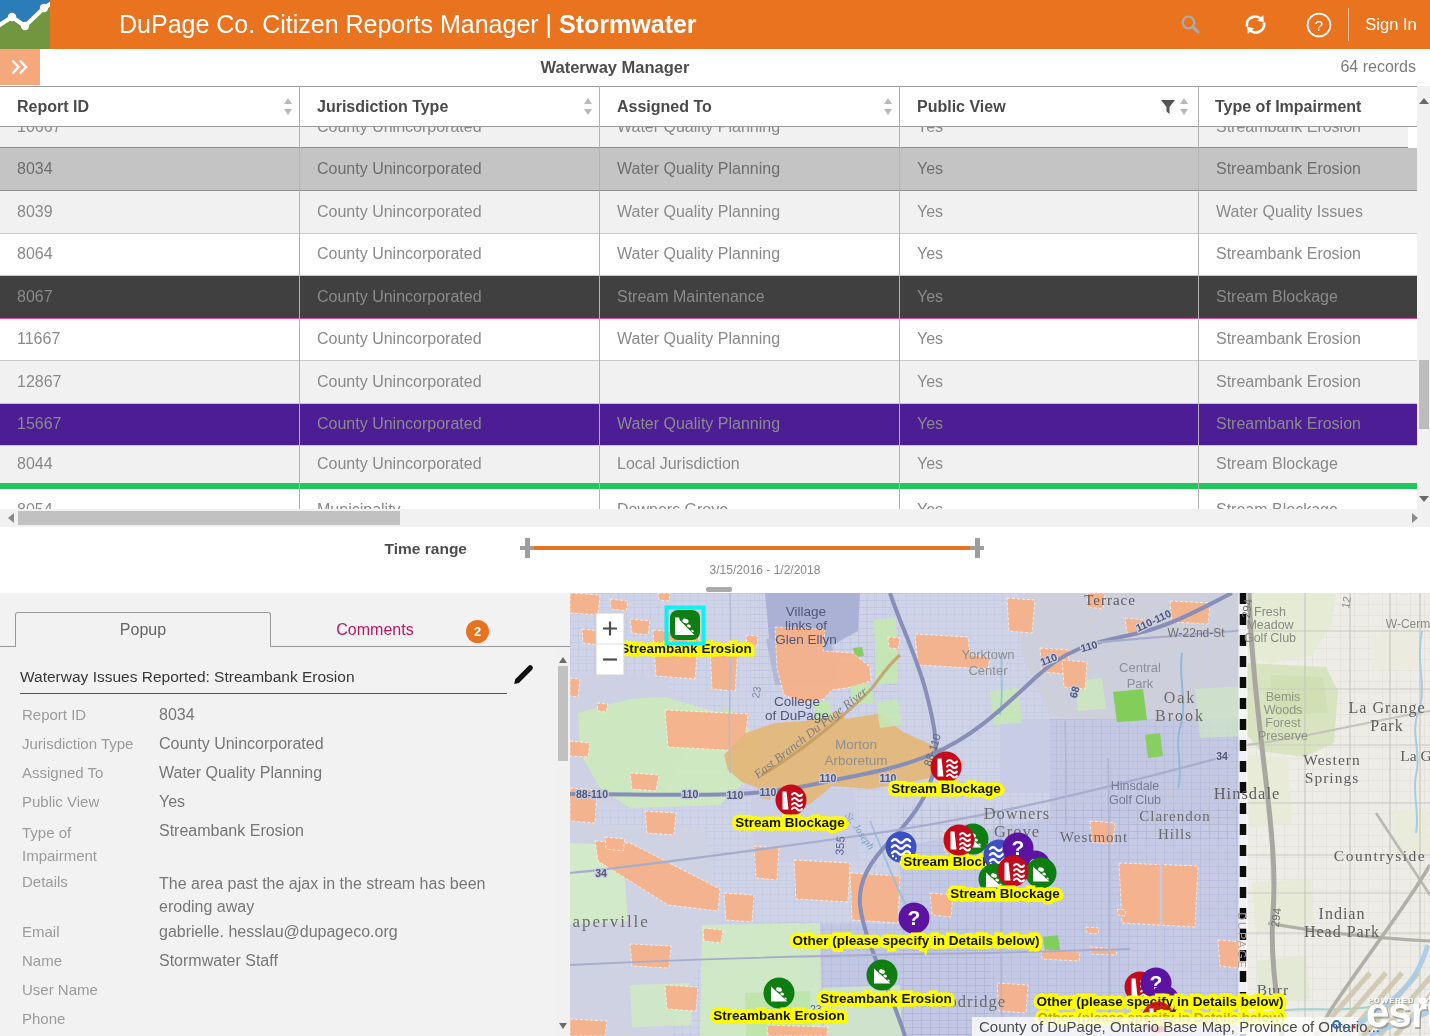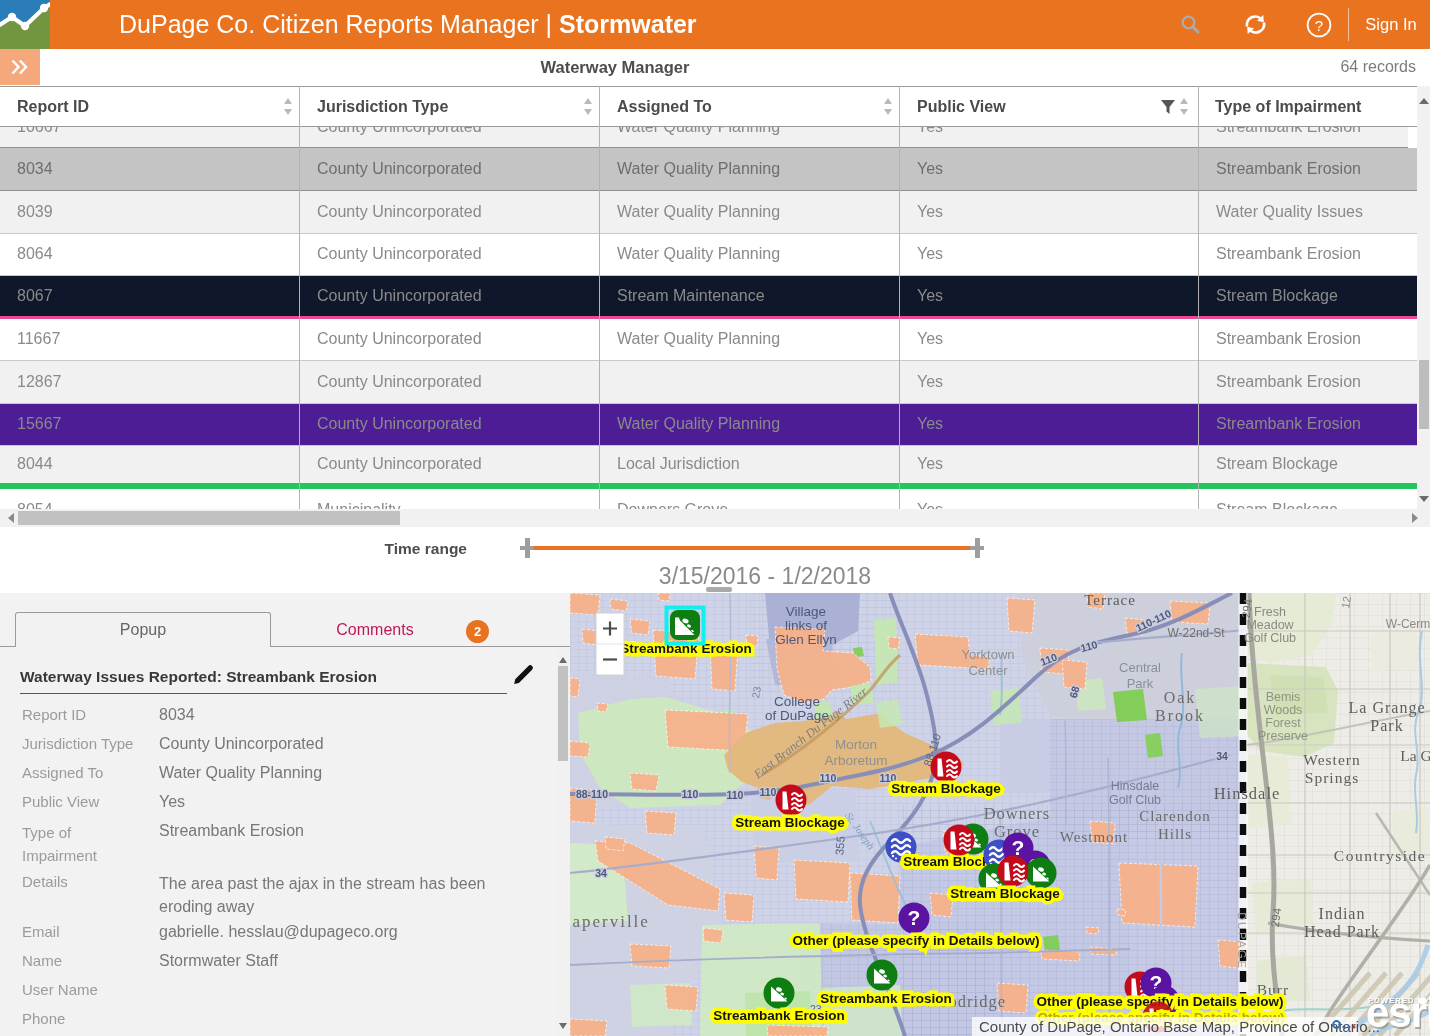--- a/index.html
+++ b/index.html
@@ -95,21 +95,21 @@
       <div class="cell" style="left:917px">Yes</div>
       <div class="cell" style="left:1216px">Water Quality Issues</div>
   </div>
   <div class="abs" style="left:0;top:106.5px;width:1430px;height:42.5px;background:#fff;border-bottom:1px solid #c8c8c8">
     <div class="cell" style="left:17px">8064</div>
       <div class="cell" style="left:317px">County Unincorporated</div>
       <div class="cell" style="left:617px">Water Quality Planning</div>
       <div class="cell" style="left:917px">Yes</div>
       <div class="cell" style="left:1216px">Streambank Erosion</div>
   </div>
-  <div class="abs" style="left:0;top:149px;width:1430px;height:42.5px;background:#0f172a;border-bottom:3px solid #ec4899">
+  <div class="abs" style="left:0;top:149px;width:1430px;height:42.5px;background:#404040;border-bottom:1px solid #ec4899">
     <div class="cell" style="left:17px">8067</div>
       <div class="cell" style="left:317px">County Unincorporated</div>
       <div class="cell" style="left:617px">Stream Maintenance</div>
       <div class="cell" style="left:917px">Yes</div>
       <div class="cell" style="left:1216px">Stream Blockage</div>
   </div>
   <div class="abs" style="left:0;top:191.5px;width:1430px;height:42.5px;background:#fff;border-bottom:1px solid #c8c8c8">
     <div class="cell" style="left:17px">11667</div>
       <div class="cell" style="left:317px">County Unincorporated</div>
       <div class="cell" style="left:617px">Water Quality Planning</div>
@@ -160,29 +160,29 @@
 <div class="abs" style="left:1419px;top:93px;width:0;height:0;border:5px solid transparent;border-bottom:6px solid #6b6b6b"></div>
 <div class="abs" style="left:1419px;top:496px;width:0;height:0;border:5px solid transparent;border-top:6px solid #6b6b6b"></div>
 
 <div class="abs" style="left:0;top:527px;width:1430px;height:66px;background:#fff"></div>
 <div class="abs" style="left:283px;top:540px;width:184px;text-align:right;font-size:15.5px;font-weight:bold;color:#4d4d4d">Time range</div>
 <div class="abs" style="left:527px;top:546px;width:450px;height:3.5px;background:#e8721f"></div>
 <div class="abs" style="left:524.5px;top:538px;width:5px;height:20px;background:#9e9e9e"></div>
 <div class="abs" style="left:520px;top:546px;width:14px;height:4px;background:#9e9e9e"></div>
 <div class="abs" style="left:974.5px;top:538px;width:5px;height:20px;background:#9e9e9e"></div>
 <div class="abs" style="left:970px;top:546px;width:14px;height:4px;background:#9e9e9e"></div>
-<div class="abs" style="left:615px;top:563px;width:300px;text-align:center;font-size:23px;color:#8a8a8a">3/15/2016 - 1/2/2018</div>
+<div class="abs" style="left:615px;top:563px;width:300px;text-align:center;font-size:12px;color:#8a8a8a">3/15/2016 - 1/2/2018</div>
 <div class="abs" style="left:706px;top:587px;width:26px;height:5px;background:#aaa;border-radius:2px"></div>
 
 <div class="abs" style="left:0;top:593px;width:570px;height:443px;background:#f2f2f2"></div>
 <div class="abs" style="left:0;top:646px;width:570px;height:1px;background:#9a9a9a"></div>
 <div class="abs" style="left:15px;top:612px;width:256px;height:35px;background:#f2f2f2;border:1px solid #9a9a9a;border-bottom:none;border-radius:3px 3px 0 0;display:flex;align-items:center;justify-content:center;font-size:16px;color:#666">Popup</div>
 <div class="abs" style="left:330px;top:612px;width:90px;height:35px;display:flex;align-items:center;justify-content:center;font-size:16px;color:#be185d">Comments</div>
 <div class="abs" style="left:466px;top:620px;width:23px;height:23px;border-radius:50%;background:#e8721f;display:flex;align-items:center;justify-content:center;font-size:13px;font-weight:bold;color:#fff">2</div>
-<div class="abs" style="left:20px;top:668px;font-size:15.5px;font-weight:bold;color:#383838">Waterway Issues Reported: Streambank Erosion</div>
+<div class="abs" style="left:20px;top:668px;font-size:15.5px;font-weight:normal;color:#383838">Waterway Issues Reported: Streambank Erosion</div>
 <svg class="abs" style="left:512px;top:663px" width="22" height="22" viewBox="0 0 22 22">
     <path d="M2.2 21 L3.2 16.2 L16.4 3 A2.6 2.6 0 0 1 20.1 6.7 L6.9 19.9 Z" fill="#111"></path>
   </svg>
 <div class="abs" style="left:20px;top:693px;width:487px;height:1px;background:#555"></div>
 <div id="prows">
   <div class="plabel" style="top:706px">Report ID</div>
     <div class="pval" style="top:706px">8034</div>
   <div class="plabel" style="top:735px">Jurisdiction Type</div>
     <div class="pval" style="top:735px">County Unincorporated</div>
   <div class="plabel" style="top:764px">Assigned To</div>

